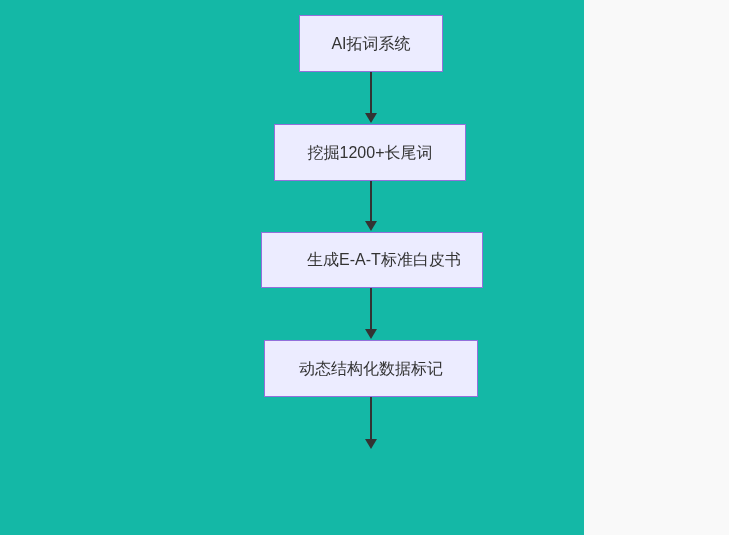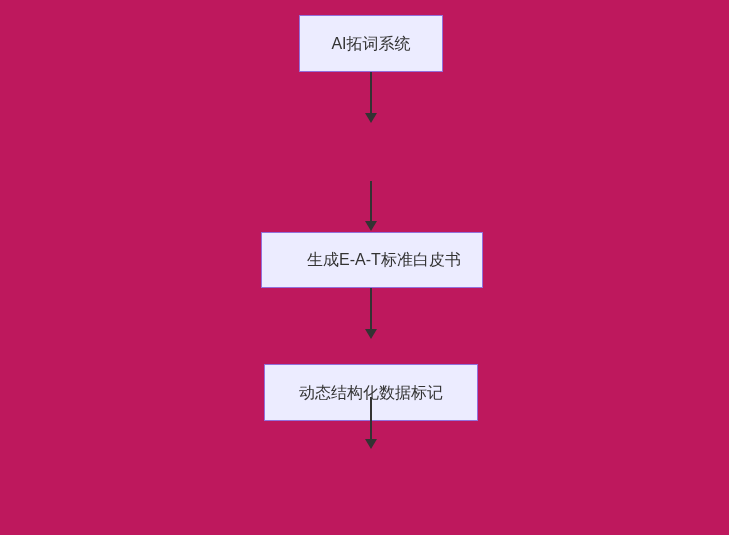--- a/index.html
+++ b/index.html
@@ -8,42 +8,42 @@
   }
   body {
     width: 729px;
     height: 535px;
     background: #f9f9f9;
     font-family: "Liberation Sans", "DejaVu Sans", sans-serif;
     overflow: hidden;
   }
   .canvas {
     position: relative;
-    width: 729px;
+    width: 584px;
     height: 535px;
-    background: #be185d;
+    background: #14b8a6;
     text-decoration: underline;
   }
   .node {
     position: absolute;
     background: #ECECFF;
     border: 1.5px solid #9370DB;
     box-sizing: border-box;
     display: flex;
     align-items: center;
     justify-content: center;
     color: #333333;
     font-size: 16px;
     line-height: 1;
     white-space: nowrap;
   }
   .node-1 { left: 299px; top: 15px;  width: 144px; height: 57px; }
   .node-2 { left: 274px; top: 124px; width: 192px; height: 57px; }
   .node-3 { left: 261px; top: 232px; width: 222px; height: 56px; padding-left: 24px; }
-  .node-4 { left: 264px; top: 340px; width: 214px; height: 57px; margin-top: 24px; }
+  .node-4 { left: 264px; top: 340px; width: 214px; height: 57px; }
   .node-5 { left: 255px; top: 450px; width: 233px; height: 57px; }
 
   .edge-line {
     position: absolute;
     left: 370px;
     width: 2px;
     background: #333333;
   }
   .edge-line-1 { top: 72px;  height: 43px; }
   .edge-line-2 { top: 181px; height: 42px; }
@@ -69,20 +69,23 @@
 
 <div class="canvas">
 
   <div class="node node-1">
     <span>AI拓词系统</span>
   </div>
 
   <div class="edge-line edge-line-1"></div>
   <div class="arrowhead arrowhead-1"></div>
 
+  <div class="node node-2">
+    <span>挖掘1200+长尾词</span>
+  </div>
 
   <div class="edge-line edge-line-2"></div>
   <div class="arrowhead arrowhead-2"></div>
 
   <div class="node node-3">
     <span>生成E-A-T标准白皮书</span>
   </div>
 
   <div class="edge-line edge-line-3"></div>
   <div class="arrowhead arrowhead-3"></div>

